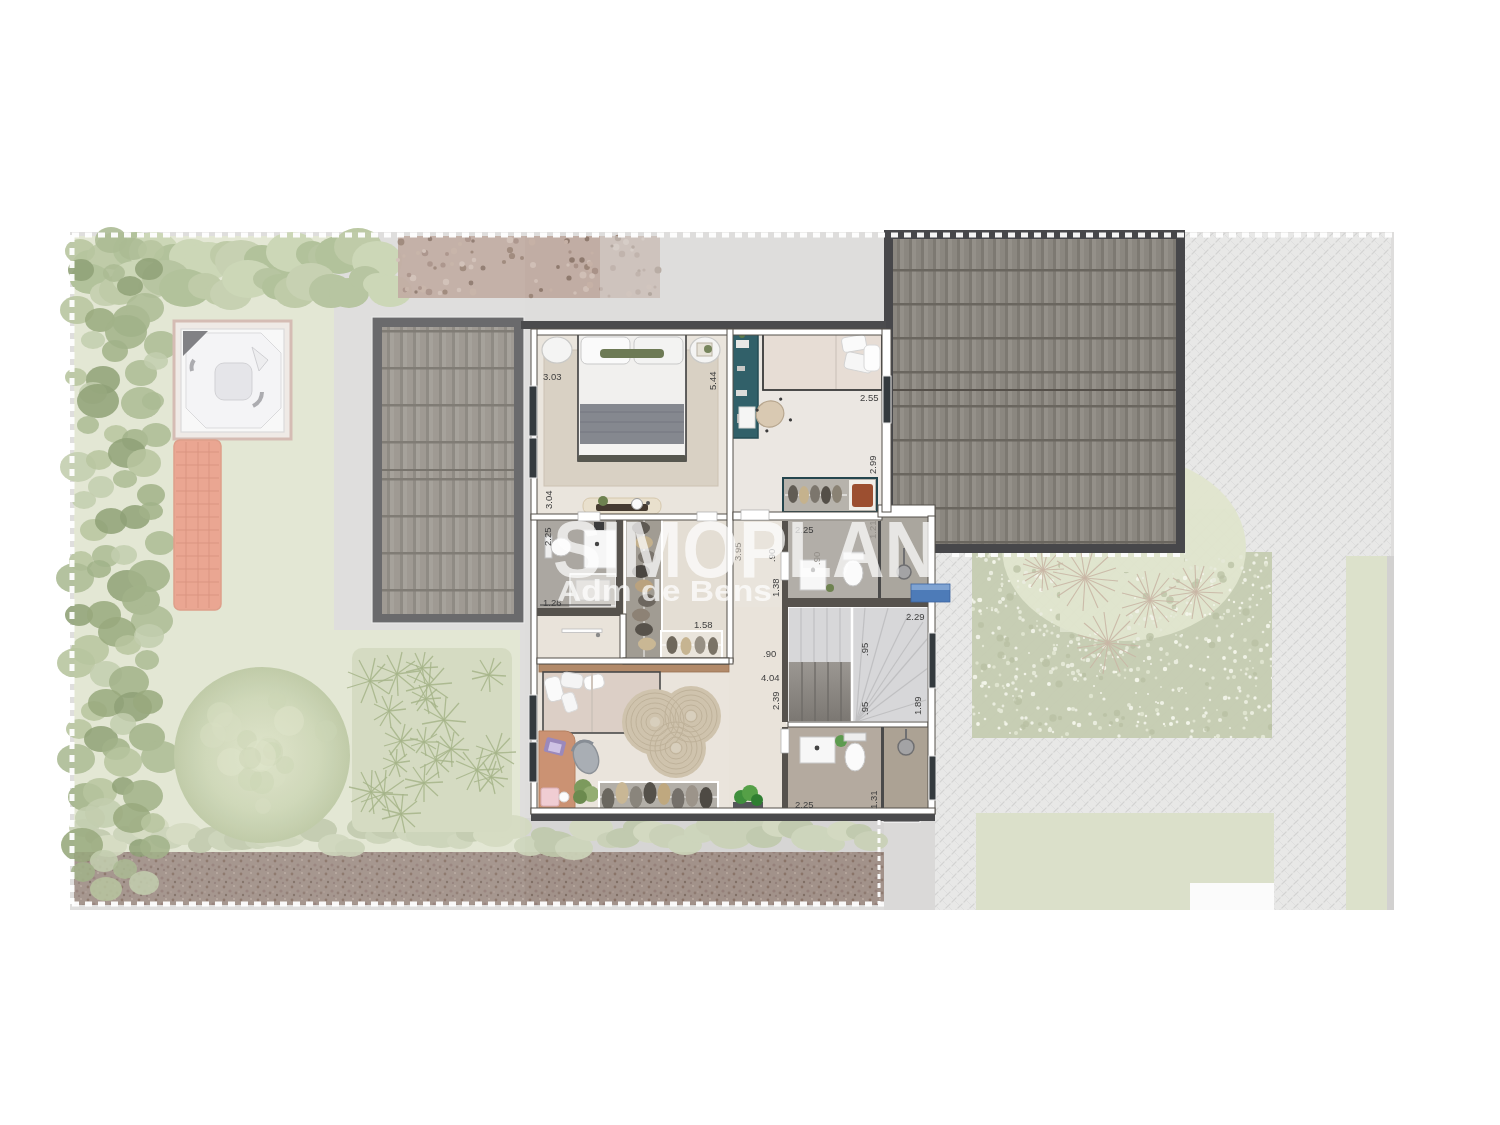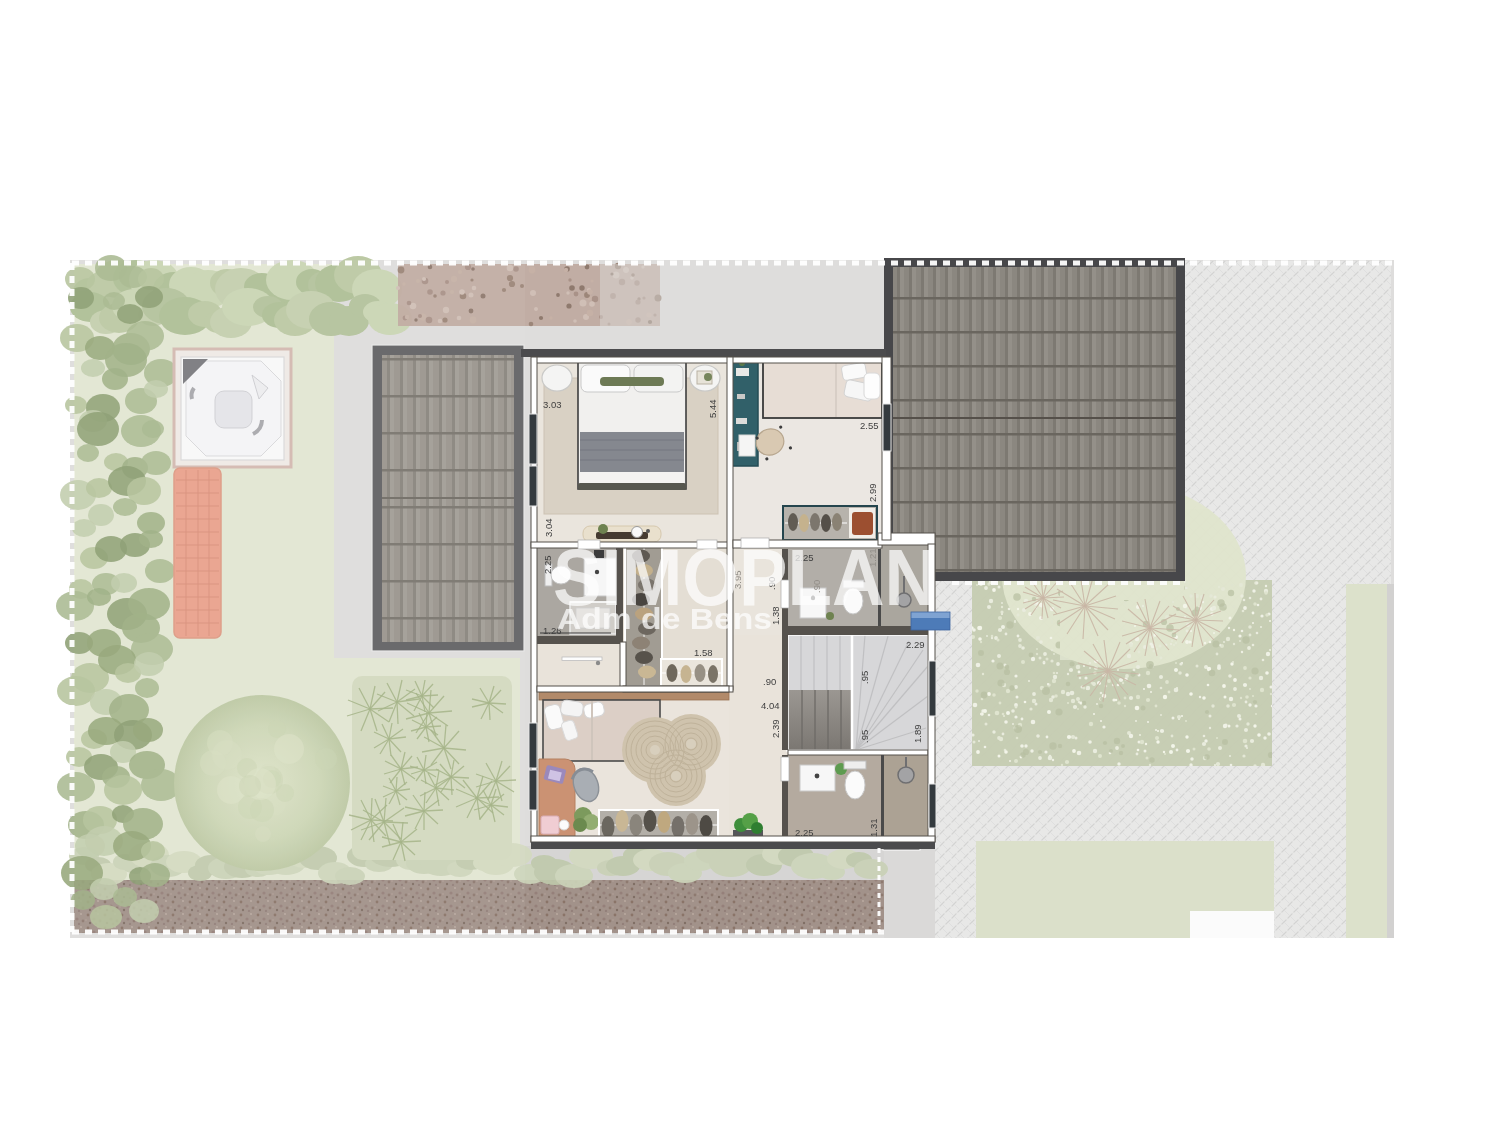--- a/index.html
+++ b/index.html
@@ -1,15 +1,15 @@
 <!DOCTYPE html>
 <html><head><meta charset="utf-8">
 <style>
 html,body{margin:0;padding:0;background:#ffffff;}
-#c{position:relative;width:1500px;height:1084px;overflow:hidden;font-family:"Liberation Sans",sans-serif;margin-top:28px;}
+#c{position:relative;width:1500px;height:1084px;overflow:hidden;font-family:"Liberation Sans",sans-serif;}
 </style></head>
 <body>
 <div id="c">
 <svg width="1500" height="1125" viewBox="0 0 1500 1125">
 <defs>
 <pattern id="pv" width="12" height="12" patternUnits="userSpaceOnUse">
 <rect width="12" height="12" fill="#e8e8e7"></rect>
 <path d="M0,6L6,0 M6,12L12,6" stroke="#d3d3d2" stroke-width="1.1" fill="none"></path>
 <path d="M0,6L6,12 M6,0L12,6" stroke="#dedede" stroke-width="0.9" fill="none"></path>
 <circle cx="3" cy="3" r="0.8" fill="#f2f2f1"></circle>

